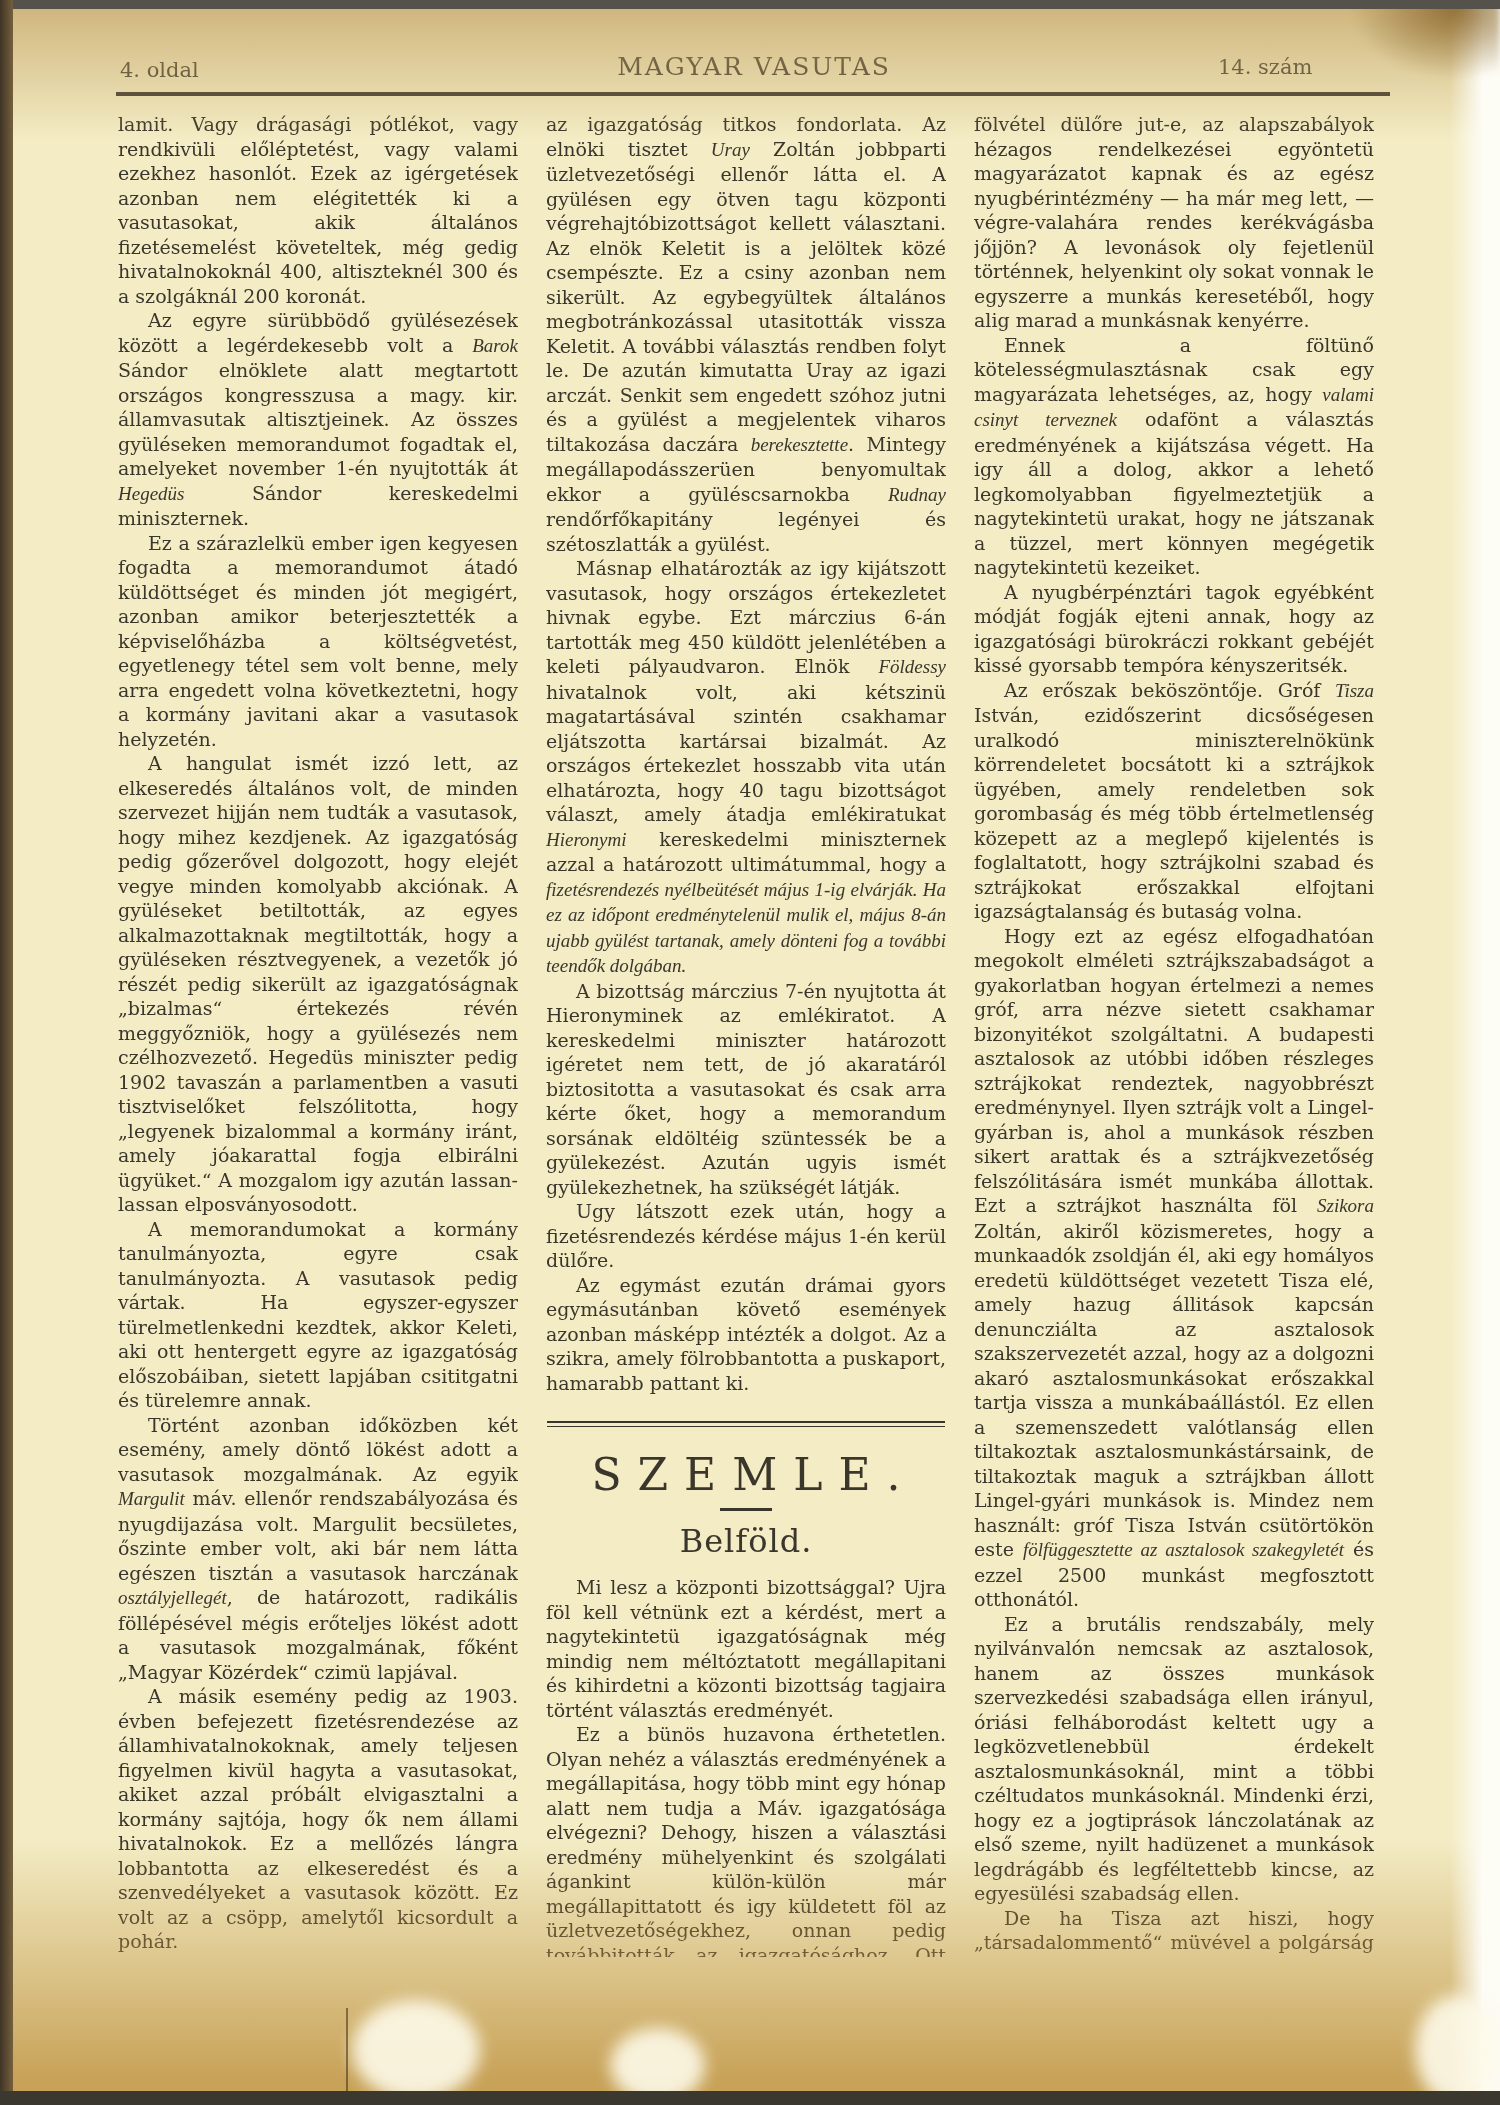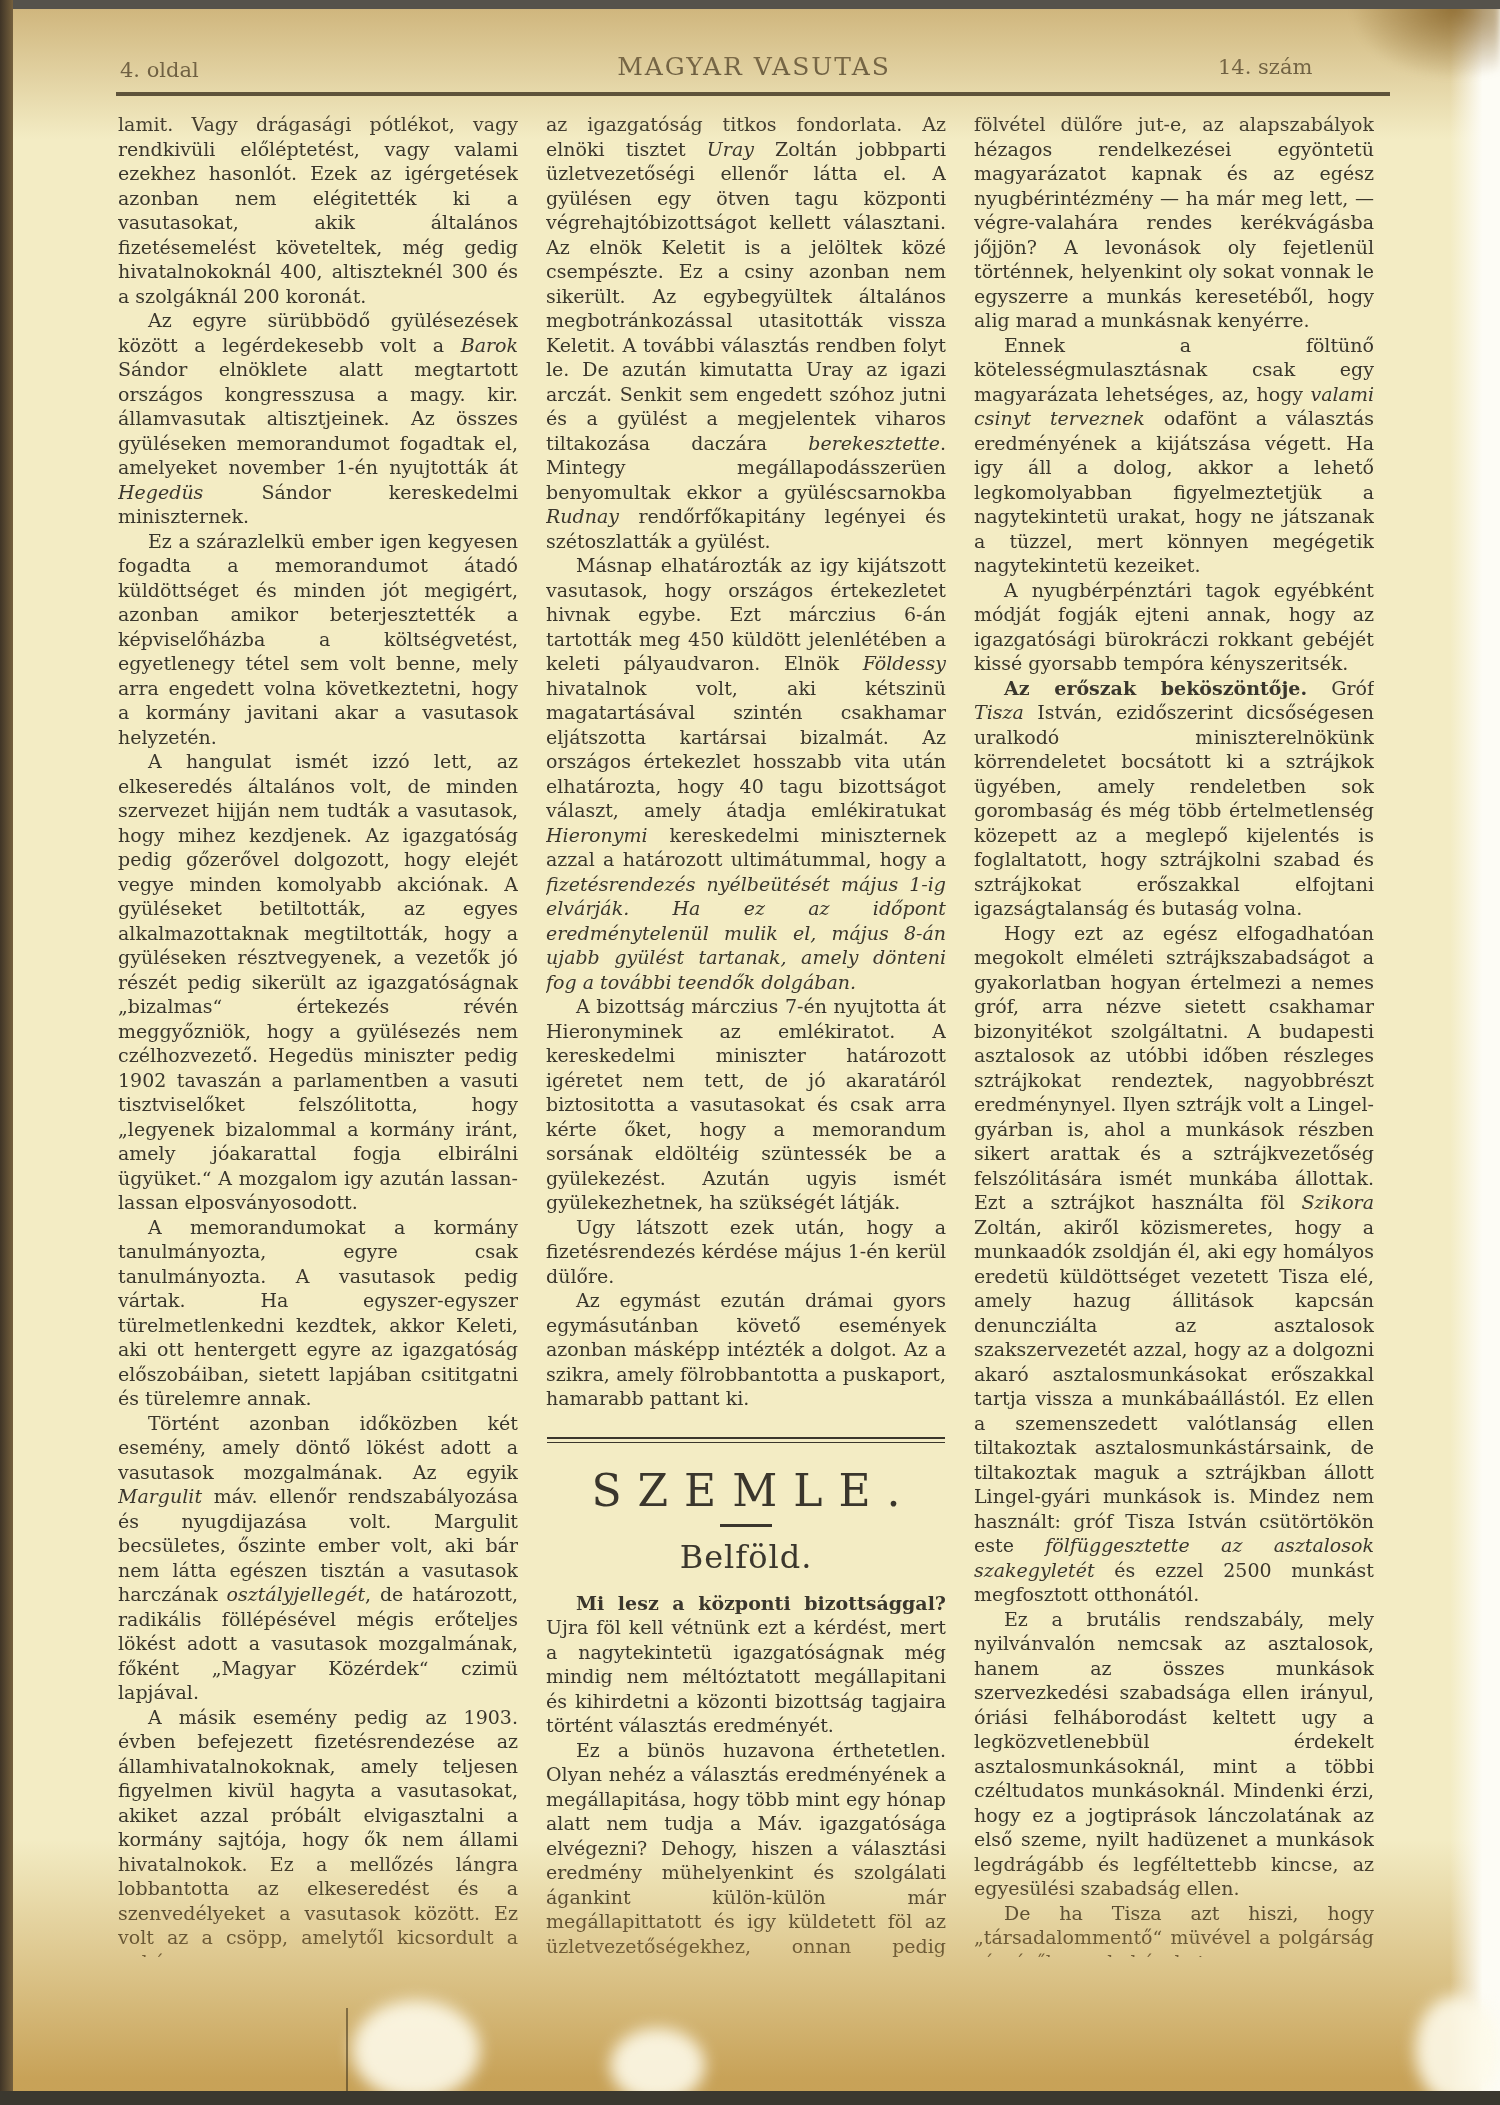--- a/index.html
+++ b/index.html
@@ -38,22 +38,22 @@
   .runhead-rule{position:absolute;left:116px;top:92px;width:1274px;height:4px;background:#3a362c;}
   
   .columns{position:absolute;left:118px;top:112px;width:1274px;height:1845px;}
   .column{position:absolute;top:0;width:400px;height:1845px;overflow:hidden;
     font-size:19px;line-height:24.5px;text-align:justify;}
   .column.c1{left:0;}
   .column.c2{left:428px;}
   .column.c3{left:856px;}
   .para{margin:0;}
   .para.indent{text-indent:30px;}
-  .it{font-style:italic;}
-  .bd{font-weight:bold;}
+  .it{font-style:italic;font-family:Liberation Serif, serif;}
+  .bd{font-weight:normal;}
   .sec-rule{height:3px;border-top:2px solid #3a362c;border-bottom:1px solid #3a362c;
     margin:26px 1px 0 1px;}
   .sec-title{font-size:44px;font-weight:normal;text-align:center;letter-spacing:16px;
     text-indent:16px;margin:24px 0 0 0;line-height:48px;}
   .sec-dash{width:52px;height:3px;background:#3a362c;margin:9px auto 12px auto;}
   .sec-subtitle{font-size:32px;font-weight:normal;text-align:center;letter-spacing:1px;
     margin:6px 0 16px 0;line-height:36px;}
 </style>
 </head>
 <body>

